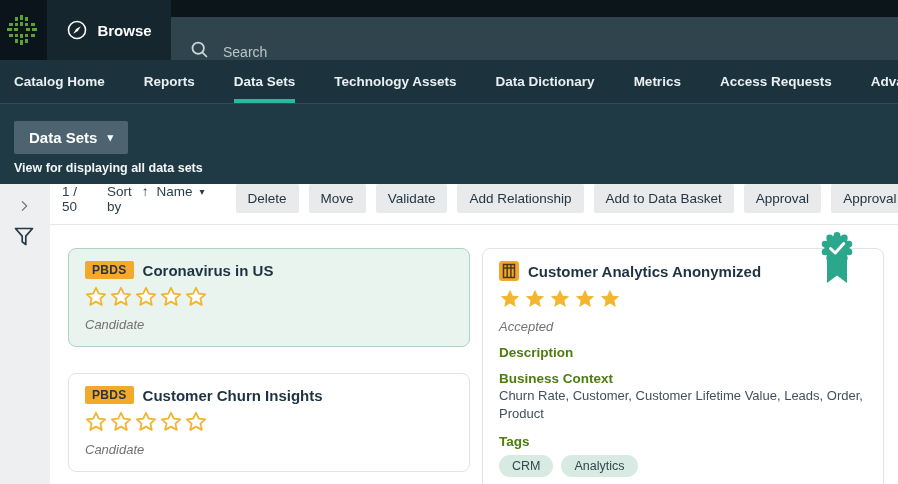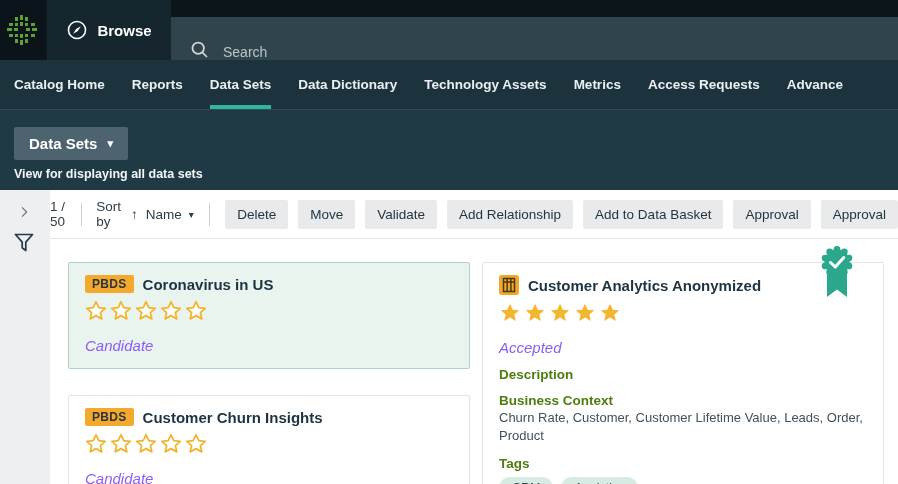--- a/index.html
+++ b/index.html
@@ -9,56 +9,56 @@
   
   .header { height:60px; background:#0b151a; display:flex; align-items:stretch; }
   .logo-tile { width:44px; display:flex; align-items:center; justify-content:center; background:#0a141a; }
   .browse-tile { width:124px; margin-left:3px; background:#16262f; display:flex; align-items:center; justify-content:center; gap:9px; cursor:pointer; }
   .browse-tile span { color:#fff; font-size:15px; font-weight:700; }
   .search-region { flex:1; background:#30444d; display:flex; align-items:flex-end; padding-left:18px; gap:13px;margin-top:17px; }
   .search-region input { background:transparent; border:none; outline:none; color:#e8eef0; font-size:14px; font-family:inherit; width:400px; }
   .search-region input::placeholder { color:#bac5ca; opacity:1; }
 
   
-  .nav { height:50px; background:#1c323d; display:flex; align-items:stretch; gap:27px; padding-left:14px; border-bottom:1px solid #374b54; overflow:hidden; white-space:nowrap; }
+  .nav { height:44px; background:#1c323d; display:flex; align-items:stretch; gap:39px; padding-left:14px; border-bottom:1px solid #374b54; overflow:hidden; white-space:nowrap; }
   .nav-item { display:flex; align-items:center; color:#eaf0f2; font-size:13.5px; font-weight:600; cursor:pointer; position:relative; flex:0 0 auto; }
   .nav-item.active::after { content:""; position:absolute; left:0; right:0; bottom:0; height:4px; background:#2eb79b; }
 
   
   .subband { height:80px; background:#203a45; padding:17px 0 0 14px; }
   .viewbtn { display:inline-flex; align-items:center; gap:10px; background:#4d6470; color:#fff; font-size:15px; font-weight:700; padding:8px 15px; border:none; border-radius:2px; cursor:pointer; font-family:inherit; }
   .viewbtn .caret { font-size:11px; line-height:1; }
   .subtitle { margin-top:7px; color:#f2f6f7; font-size:12.5px; font-weight:600; }
 
   
   .content { position:relative; height:321px; background:#fff; }
   .rail { position:absolute; left:0; top:0; bottom:0; width:50px; background:#edeff0; }
   .rail .chev { position:absolute; left:16px; top:14px; cursor:pointer; }
   .rail .funnel { position:absolute; left:12px; top:40px; cursor:pointer; }
 
   .main { margin-left:50px; height:100%; }
-  .toolbar { height:49px; display:flex; align-items:center; border-bottom:1px solid #e4e6e8; font-size:13.5px; color:#2c3e49; }
+  .toolbar { height:41px; display:flex; align-items:flex-start; padding-left:12px; border-bottom:1px solid #e4e6e8; font-size:13.5px; color:#2c3e49; }
   .tdiv { width:1px; height:23px; background:#ccd1d4; margin:0 15px; }
   .sort-arrow { font-weight:700; margin:0 8px 0 10px; }
   .sort-name { display:inline-flex; align-items:center; gap:7px; cursor:pointer; }
   .sort-name .caret { font-size:10px; }
   .tbtns { display:flex; gap:10px; margin-left:1px; }
   .tbtn { background:#e9eaeb; border:none; border-radius:2px; color:#243642; font-size:13.5px; font-family:inherit; padding:7px 12px; cursor:pointer; white-space:nowrap; }
 
   .cards { display:flex; gap:12px; padding:23px 0 0 18px; }
   .col { width:402px; display:flex; flex-direction:column; gap:26px; }
 
-  .card { background:#fff; border:1px solid #e2e3e4; border-radius:2px; padding:12px 16px 14px; position:relative; }
+  .card { background:#fff; border:1px solid #e2e3e4; border-radius:8px; padding:12px 16px 14px; position:relative; }
   .card.selected { background:#e9f4ef; border-color:#abd3c6; }
   .card-head { display:flex; align-items:center; gap:9px; }
   .badge { background:#f5a92c; color:#2b3440; font-size:12px; font-weight:700; padding:2px 7px; border-radius:2px; letter-spacing:.3px; }
   .card-title { font-size:15px; font-weight:700; color:#1e3342; }
   .stars { display:flex; gap:3px; margin-top:7px; }
   .stars svg { display:block; }
-  .status { margin-top:15px; font-style:italic; font-size:15px; color:#8b5cf6; }
+  .status { margin-top:9px; font-style:italic; font-size:13px; color:#737373; }
 
   .section { margin-top:11px; }
   .sec-h { font-size:13.5px; font-weight:700; color:#4d7c0f; }
   .sec-t { font-size:13px; color:#41505a; line-height:1.4; margin-top:1px; }
   .tags-row { display:flex; gap:8px; margin-top:6px; }
   .pill { background:#d8ebe3; color:#35454f; font-size:12.5px; padding:4px 13px; border-radius:12px; }
 
   .ribbon { position:absolute; top:-18px; right:26px; width:40px; height:60px; }
 </style>
 </head>
@@ -109,22 +109,22 @@
       <line x1="15.5" y1="15.5" x2="20" y2="20" stroke="#cfd6d9" stroke-width="2" stroke-linecap="round"></line>
     </svg>
     <input type="text" placeholder="Search" style="">
   </div>
 </div>
 
 <div class="nav">
   <div class="nav-item">Catalog Home</div>
   <div class="nav-item">Reports</div>
   <div class="nav-item active">Data Sets</div>
+  <div class="nav-item">Technology Assets</div>
   <div class="nav-item">Data Dictionary</div>
-  <div class="nav-item">Technology Assets</div>
   <div class="nav-item">Metrics</div>
   <div class="nav-item">Access Requests</div>
   <div class="nav-item">Advance</div>
 </div>
 
 <div class="subband">
   <button class="viewbtn">
     <span>Data Sets</span>
     <span class="caret">▾</span>
   </button>

